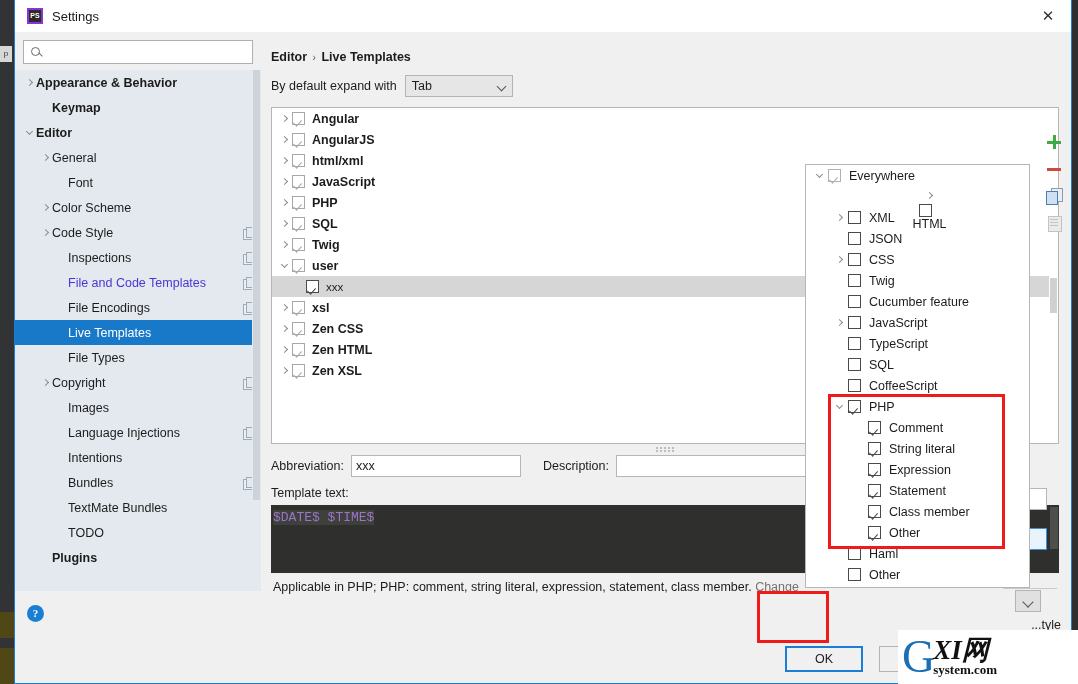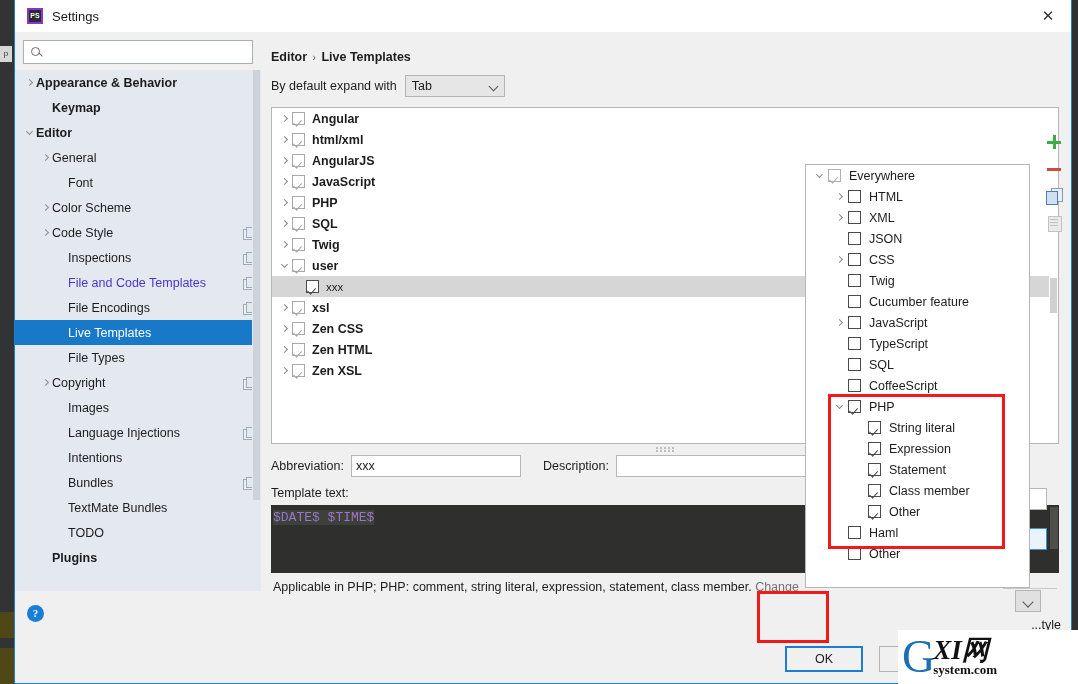--- a/index.html
+++ b/index.html
@@ -143,21 +143,21 @@
   }
 
   
   .rightpane { flex: 1; display: flex; flex-direction: column; min-width: 0; position: relative; background: #f0f0f0; }
   .content { flex: 1; padding: 18px 12px 0 10px; min-height: 0; display: flex; flex-direction: column; }
   .breadcrumb { font-size: 12.5px; font-weight: bold; color: #1c1c1c; margin-bottom: 11px; }
   .breadcrumb .sep { font-weight: normal; color: #555; font-size: 10px; padding: 0 2px; }
   .expandrow { display: flex; align-items: center; margin-bottom: 10px; }
   .expandrow .lbl { font-size: 12.5px; color: #1c1c1c; margin-right: 8px; }
   .combo {
-    width: 100px; height: 22px; background: #e6e6e6; border: 1px solid #b4b4b4;
+    width: 108px; height: 22px; background: #e6e6e6; border: 1px solid #b4b4b4;
     display: flex; align-items: center; padding-left: 6px; font-size: 12.5px; color: #1c1c1c;
     position: relative;
   }
   .combo .arrow {
     position: absolute; right: 7px; top: 7px; width: 7px; height: 7px;
     border-right: 1.4px solid #555; border-bottom: 1.4px solid #555;
     transform: rotate(45deg);
   }
 
   .tmpl-tree-wrap {
@@ -467,26 +467,26 @@
           <div class="tmpl-tree-wrap">
             <div id="tmpl-rows">
                 <div class="tmpl-row" style="padding-left: 4px;">
                   <span class="tw2 chev-r"></span>
                   <span class="cb checked dim"></span>
                   <span class="tmpl-name">Angular</span>
                 </div>
                 <div class="tmpl-row" style="padding-left: 4px;">
                   <span class="tw2 chev-r"></span>
                   <span class="cb checked dim"></span>
+                  <span class="tmpl-name">AngularJS</span>
+                </div>
+                <div class="tmpl-row" style="padding-left: 4px;">
+                  <span class="tw2 chev-r"></span>
+                  <span class="cb checked dim"></span>
                   <span class="tmpl-name">html/xml</span>
-                </div>
-                <div class="tmpl-row" style="padding-left: 4px;">
-                  <span class="tw2 chev-r"></span>
-                  <span class="cb checked dim"></span>
-                  <span class="tmpl-name">AngularJS</span>
                 </div>
                 <div class="tmpl-row" style="padding-left: 4px;">
                   <span class="tw2 chev-r"></span>
                   <span class="cb checked dim"></span>
                   <span class="tmpl-name">JavaScript</span>
                 </div>
                 <div class="tmpl-row" style="padding-left: 4px;">
                   <span class="tw2 chev-r"></span>
                   <span class="cb checked dim"></span>
                   <span class="tmpl-name">PHP</span>
@@ -597,21 +597,21 @@
     </div>
   </div>
 
   <div class="ctx-popup">
     <div id="ctx-rows">
         <div class="ctx-row" style="padding-left: 4px;">
           <span class="ctx-tw chev-d"></span>
           <span class="ctx-cb checked dim"></span>
           <span>Everywhere</span>
         </div>
-        <div class="ctx-row" style="padding-left: 24px;">
+        <div class="ctx-row" style="padding-left: 24px; flex-direction: column;">
           <span class="ctx-tw chev-r"></span>
           <span class="ctx-cb"></span>
           <span>HTML</span>
         </div>
         <div class="ctx-row" style="padding-left: 24px;">
           <span class="ctx-tw chev-r"></span>
           <span class="ctx-cb"></span>
           <span>XML</span>
         </div>
         <div class="ctx-row" style="padding-left: 24px;">
@@ -651,20 +651,25 @@
         </div>
         <div class="ctx-row" style="padding-left: 24px;">
           <span class="ctx-tw "></span>
           <span class="ctx-cb"></span>
           <span>CoffeeScript</span>
         </div>
         <div class="ctx-row" style="padding-left: 24px;">
           <span class="ctx-tw chev-d"></span>
           <span class="ctx-cb checked"></span>
           <span>PHP</span>
+        </div>
+        <div class="ctx-row" style="padding-left: 44px;">
+          <span class="ctx-tw "></span>
+          <span class="ctx-cb checked"></span>
+          <span>Comment</span>
         </div>
         <div class="ctx-row" style="padding-left: 44px;">
           <span class="ctx-tw "></span>
           <span class="ctx-cb checked"></span>
           <span>String literal</span>
         </div>
         <div class="ctx-row" style="padding-left: 44px;">
           <span class="ctx-tw "></span>
           <span class="ctx-cb checked"></span>
           <span>Expression</span>

